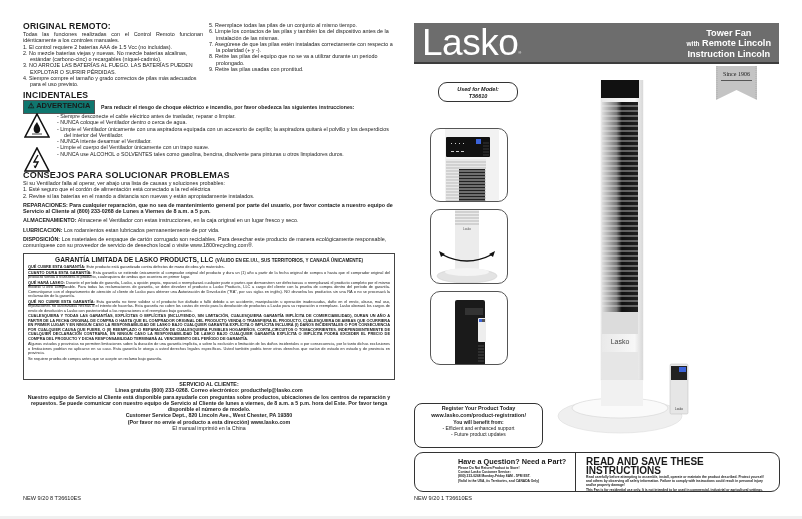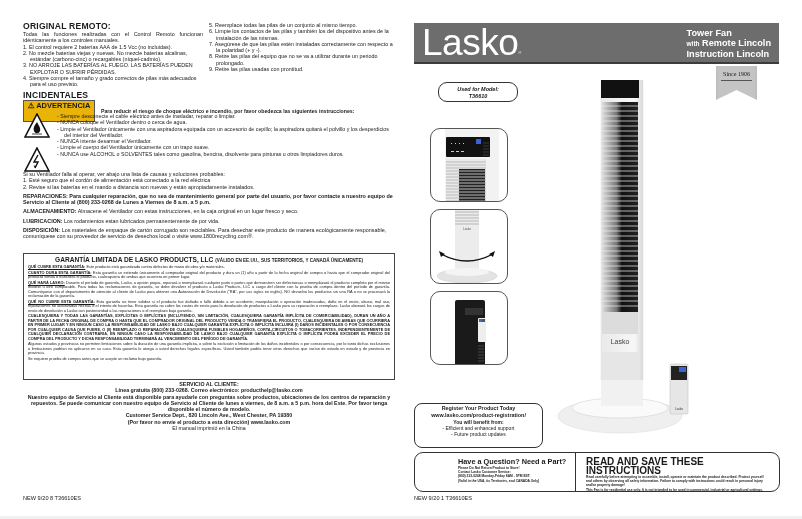--- a/index.html
+++ b/index.html
@@ -9,21 +9,21 @@
   .page { position: absolute; top: 0; height: 519px; background: #fff; }
   .page-left { left: 0; width: 401px; }
   .page-right { left: 401px; width: 401px; }
   .bottom-strip { position: absolute; left: 0; right: 0; bottom: 0; height: 3px; background: #f0f0f0; }
   .h-sec { font-family: "Liberation Sans", sans-serif; font-weight: 900; font-size: 8.6px; line-height: 9px; letter-spacing: 0.2px; }
   .remote-col1 { position: absolute; left: 23px; top: 22px; width: 180px; font-size: 5.4px; line-height: 6.3px; }
   .remote-col2 { position: absolute; left: 209px; top: 22px; width: 186px; font-size: 5.4px; line-height: 6.3px; }
   .remote-col2 .item, .remote-col1 .item { padding-left: 7px; text-indent: -7px; }
   .mant { position: absolute; left: 23px; top: 91px; }
   .warn-row { position: absolute; left: 23px; top: 100px; display: flex; align-items: center; gap: 6px; }
-  .warn-badge { border: 0.8px solid #555; background: #eab308; font-size: 7.5px; font-weight: 700; padding: 0 2px; height: 22px; line-height: 10px; width: 72px; text-align: center; }
+  .warn-badge { border: 0.8px solid #555; background: #0f766e; font-size: 7.5px; font-weight: 700; padding: 0 2px; height: 14px; line-height: 10px; width: 72px; text-align: center; }
   .warn-text { font-size: 5.2px; font-weight: 700; }
   .warn-icons { position: absolute; left: 24px; top: 113px; width: 30px; }
   .warn-icon { width: 26px; height: 26px; margin-bottom: 4px; }
   .warn-list { position: absolute; left: 57px; top: 113px; width: 338px; font-size: 5.3px; line-height: 6.3px; }
   .warn-list .li { padding-left: 7px; text-indent: -7px; }
   .trouble { position: absolute; left: 23px; top: 171px; width: 372px; }
   .trouble .h-sec { font-size: 9px; }
   .para { font-size: 5.4px; line-height: 6.3px; }
   .para b { font-weight: 700; }
   .gap { height: 3px; }
@@ -34,21 +34,21 @@
   .warranty .caps { font-weight: 700; font-size: 3.9px; }
   .warranty p { margin-bottom: 1px; }
   .service { position: absolute; left: 23px; top: 381px; width: 372px; text-align: center; font-size: 5.3px; line-height: 6.3px; }
   .service .svc-title { font-weight: 700; }
   .footer-left { position: absolute; left: 23px; top: 495px; font-size: 5.6px; }
 
   
   .banner { position: absolute; left: 13px; top: 23px; width: 365px; height: 41px; background: #6d6d6d; border-bottom: 2px solid #3c3c3c; }
   .banner .logo { position: absolute; left: 8px; top: -1px; color: #fff; font-family: "Liberation Sans", sans-serif; font-size: 37px; font-weight: 400; letter-spacing: -0.5px; line-height: 42px; }
   .banner .logo sup { font-size: 4px; vertical-align: top; position: relative; top: 10px; }
-  .banner .tagline { position: absolute; right: 8px; top: 5px; text-align: left; color: #fff; font-weight: 700; line-height: 10px; font-size: 9.2px; }
+  .banner .tagline { position: absolute; right: 8px; top: 5px; text-align: center; color: #fff; font-weight: 700; line-height: 10px; font-size: 9.2px; }
   .banner .tagline .small { font-size: 6.5px; }
   .ribbon { position: absolute; left: 315px; top: 66px; width: 41px; height: 34px; }
   .ribbon-text { position: absolute; left: 315px; top: 71px; width: 41px; text-align: center; font-family: "Liberation Serif", serif; font-size: 6px; color: #222; }
   .ribbon-line { position: absolute; left: 320px; top: 80px; width: 31px; height: 0.6px; background: #555; }
   .model-pill { position: absolute; left: 37px; top: 82px; width: 80px; height: 20px; border: 0.8px solid #333; border-radius: 9px; text-align: center; font-size: 5.5px; font-style: italic; font-weight: 700; line-height: 6.5px; padding-top: 3px; }
 
   .thumb { position: absolute; left: 29px; width: 78px; border: 0.8px solid #555; border-radius: 10px; overflow: hidden; background: #fff; }
   .thumb1 { top: 128px; height: 74px; }
   .thumb2 { top: 209px; height: 75px; }
   .thumb3 { top: 291px; height: 74px; }
@@ -113,20 +113,21 @@
   <div class="warn-list">
     <div class="li">- Siempre desconecte el cable eléctrico antes de trasladar, reparar o limpiar.</div>
     <div class="li">- NUNCA coloque el Ventilador dentro o cerca de agua.</div>
     <div class="li">- Limpie el Ventilador únicamente con una aspiradora equipada con un accesorio de cepillo; la aspiradora quitará el polvillo y los desperdicios del interior del Ventilador.</div>
     <div class="li">- NUNCA intente desarmar el Ventilador.</div>
     <div class="li">- Limpie el cuerpo del Ventilador únicamente con un trapo suave.</div>
     <div class="li" style="text-align:justify;">- NUNCA use ALCOHOL o SOLVENTES tales como gasolina, bencina, disolvente para pinturas u otros limpiadores duros.</div>
   </div>
 
   <div class="trouble">
+    <div class="h-sec">CONSEJOS PARA SOLUCIONAR PROBLEMAS</div>
     <div class="para">Si su Ventilador falla al operar, ver abajo una lista de causas y soluciones probables:</div>
     <div class="para">1. Esté seguro que el cordón de alimentación está conectado a la red eléctrica</div>
     <div class="para">2. Revise si las baterías en el mando a distancia son nuevas y están apropiadamente instalados.</div>
     <div class="gap"></div>
     <div class="para" style="font-weight:700;">
       <span>REPARACIONES:</span>
       <span>Para cualquier reparación, que no sea de mantenimiento general por parte del usuario, por favor contacte a nuestro equipo de Servicio al Cliente al (800) 233-0268 de Lunes a Viernes de 8 a.m. a 5 p.m.</span>
     </div>
     <div class="gap"></div>
     <div class="para">

